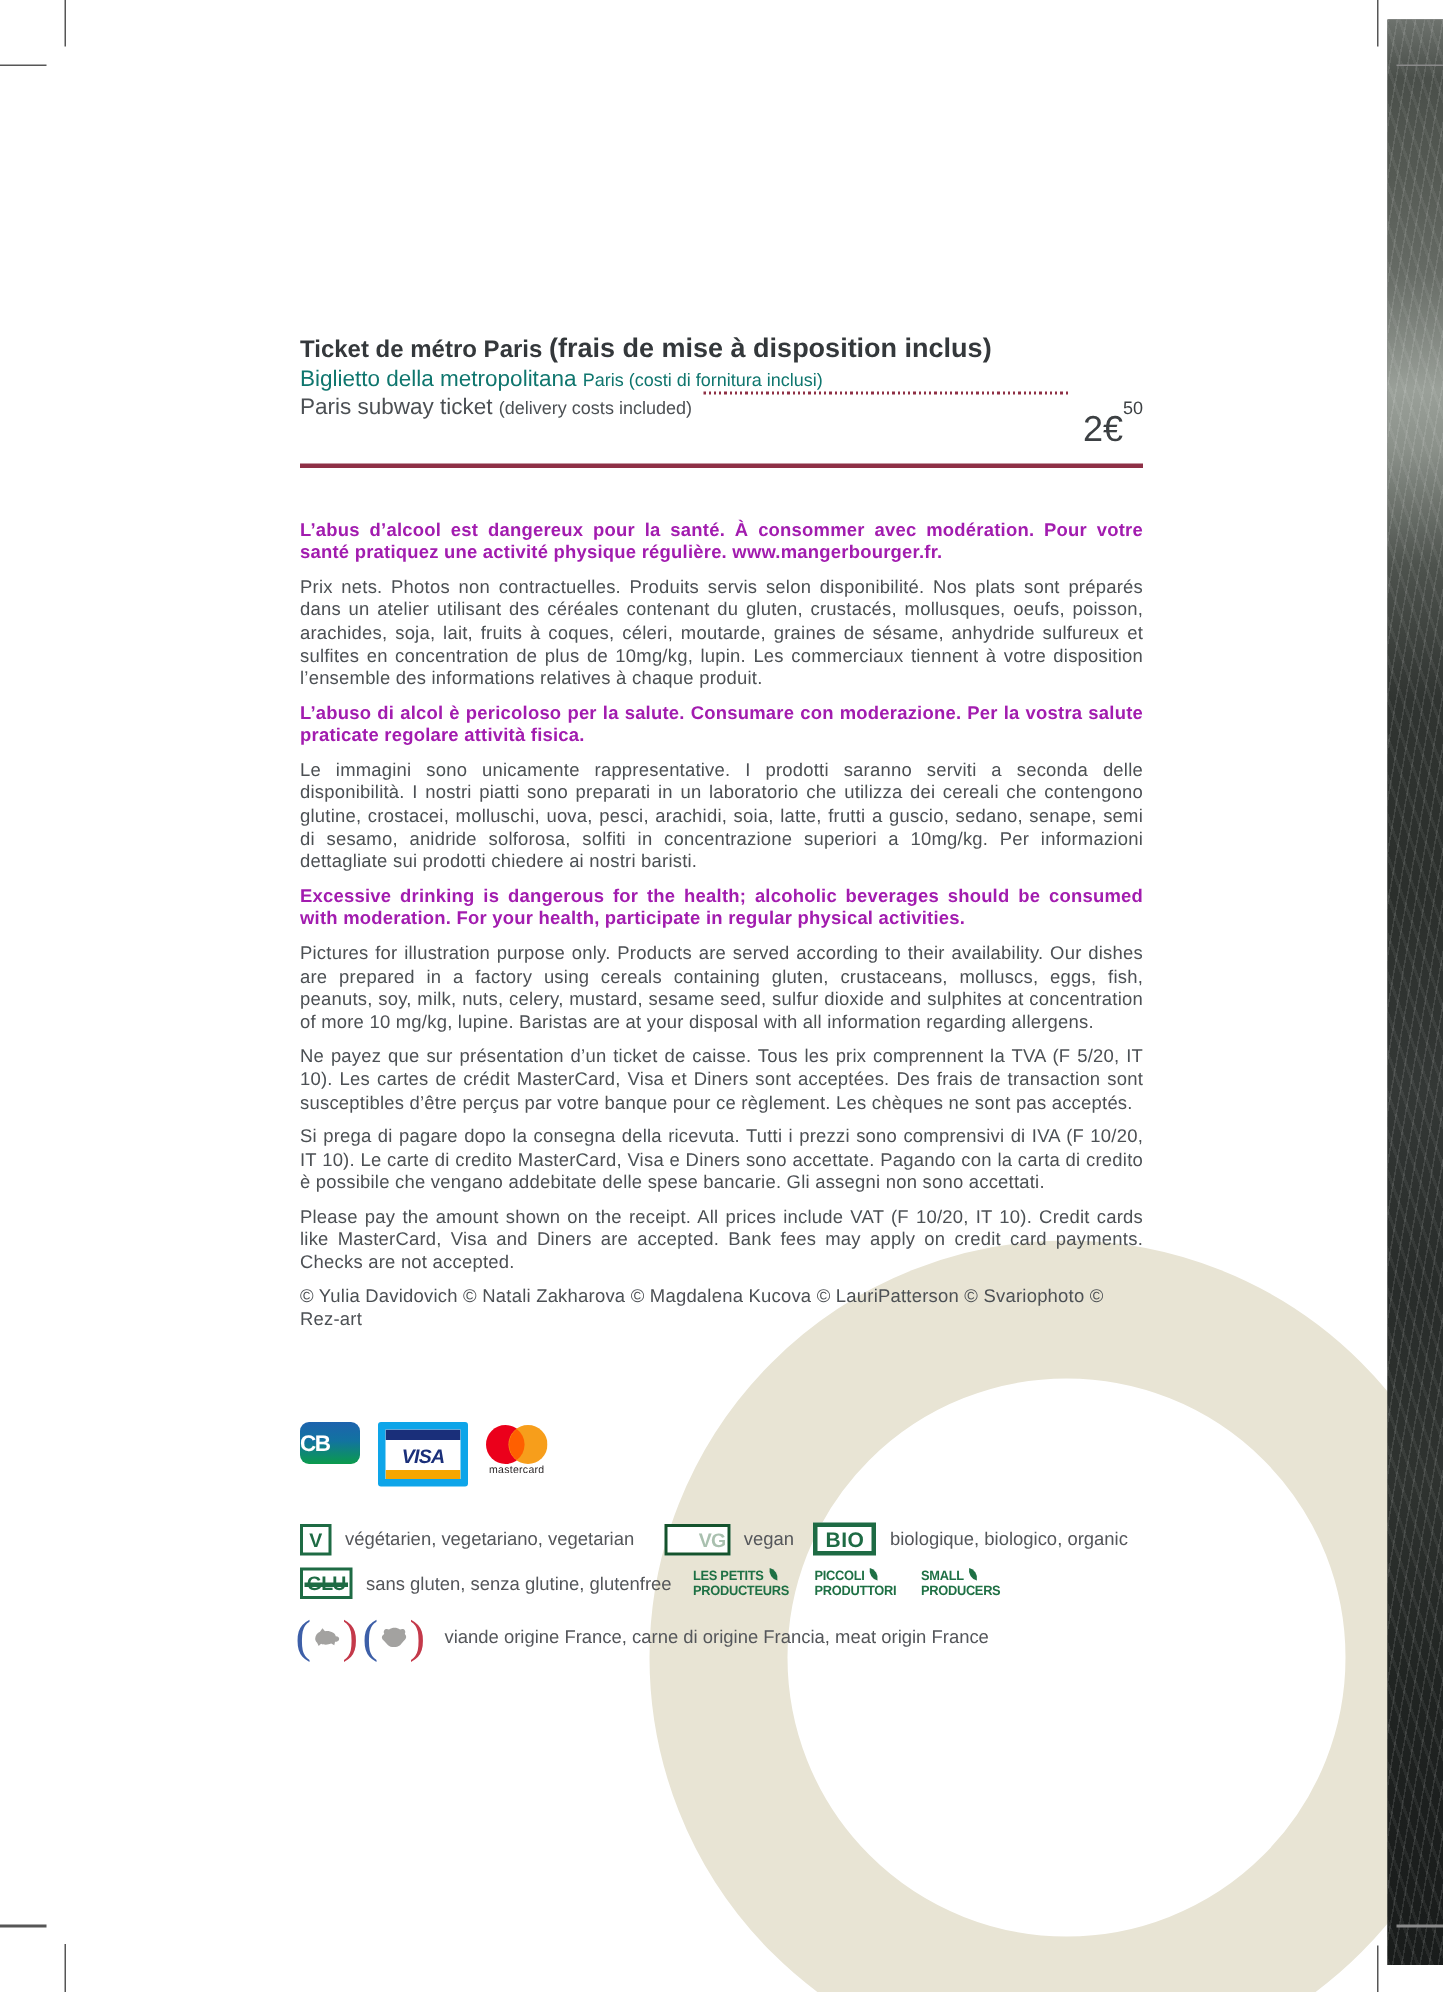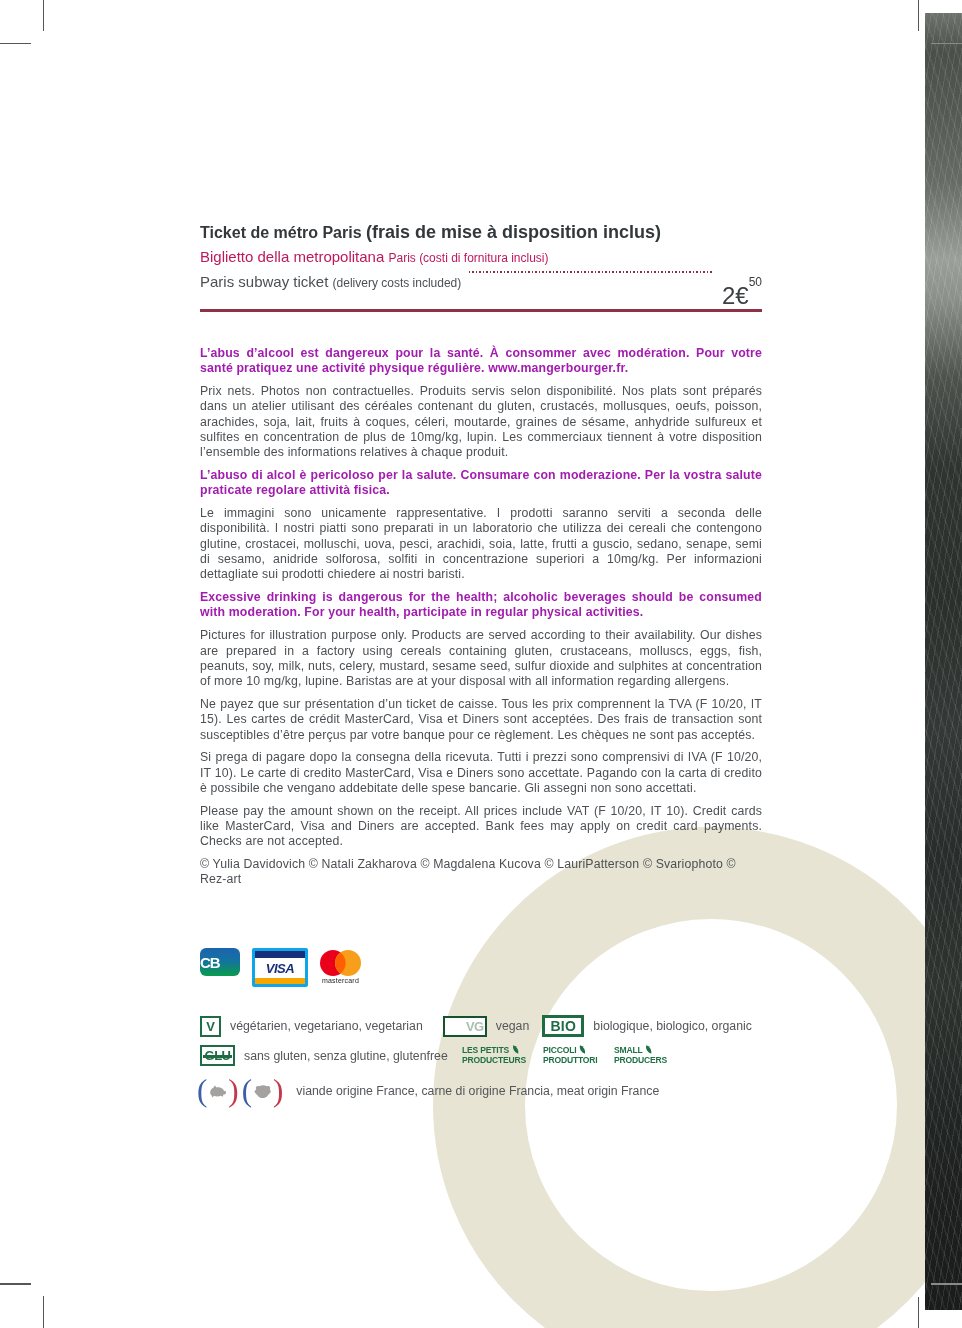--- a/index.html
+++ b/index.html
@@ -16,42 +16,42 @@
       linear-gradient(180deg,#6d726d 0%,#4a4f4a 3%,#555a54 8%,#666b65 13%,#9aa099 19%,#8b918a 22%,
         #4e534e 28%,#303431 35%,#2b2f2c 45%,#343836 55%,#282c2a 65%,#2f3330 75%,#212523 85%,
         #1c1f1e 92%,#191c1b 100%);}
   .crop{position:absolute;background:#565656;z-index:4;}
   .crop.light{background:#8a8a8a;}
   
   .content{position:absolute;z-index:3;}
   .item-block{left:200px;top:221px;width:562px;}
   .t-fr{font-size:16px;font-weight:bold;color:#34383b;line-height:22px;}
   .t-fr .note{font-size:18px;}
-  .t-it{font-size:15px;color:#be185d;line-height:26px;}
+  .t-it{font-size:15px;color:#0f766e;line-height:16px;}
   .t-it .note{font-size:12px;}
   .price-row{display:flex;align-items:flex-start;line-height:22px;}
   .t-en{font-size:15px;color:#4c5054;}
   .t-en .note{font-size:12px;}
   .leader{flex:1;height:2px;margin:0 10px 6px 8px;
     background-image:repeating-linear-gradient(to right,#8e2f44 0 1.5px,rgba(0,0,0,0) 1.5px 3.5px);}
   .price{font-size:24px;color:#3c4043;white-space:nowrap;}
   .price sup{font-size:12px;vertical-align:18px;letter-spacing:0;}
   .divider{position:absolute;left:200px;top:309px;width:562px;height:3px;background:#8e3046;z-index:3;}
   
   .legal{left:200px;top:346px;width:562px;}
   .legal p{margin:0 0 7.5px 0;font-size:12.3px;line-height:15.3px;letter-spacing:0.15px;
            text-align:justify;color:#4c5054;}
   .legal p.bold{font-weight:bold;color:#a21caf;}
   .legal p.credits{text-align:left;margin-top:4px;}
   
   .cards{left:200px;top:948px;display:flex;align-items:flex-start;gap:12px;}
   .cb-card{width:40px;height:28px;border-radius:6px;display:flex;align-items:center;
     background:linear-gradient(180deg,#1d63ae 0%,#1273a0 45%,#0b9b4c 100%);}
   .cb-card span{color:#fff;font-weight:bold;font-size:15px;letter-spacing:-1px;}
-  .visa-card{width:50px;height:33px;border:3px solid #0ea5e9;border-radius:2px;background:#fff;
+  .visa-card{width:50px;height:33px;border:5px solid #0ea5e9;border-radius:2px;background:#fff;
     display:flex;flex-direction:column;overflow:hidden;}
   .visa-top{height:7px;background:#1a2f7a;}
   .visa-mid{flex:1;display:flex;align-items:center;justify-content:center;}
   .visa-mid span{color:#1a2f7a;font-weight:bold;font-style:italic;font-size:13px;letter-spacing:-0.5px;}
   .visa-bot{height:6px;background:#f7a600;}
   .mc-card{display:flex;flex-direction:column;align-items:center;margin-top:2px;}
   .mc-card .mc-label{font-size:7px;color:#231f20;margin-top:1px;letter-spacing:0.2px;}
   
   .diet-row{display:flex;align-items:center;font-size:12.3px;color:#54565a;}
   .row-v{left:200px;top:1015px;}
@@ -114,21 +114,21 @@
 
   <div class="divider"></div>
 
   <div class="content legal">
     <p class="bold">L’abus d’alcool est dangereux pour la santé. À consommer avec modération. Pour votre santé pratiquez une activité physique régulière. www.mangerbourger.fr.</p>
     <p>Prix nets. Photos non contractuelles. Produits servis selon disponibilité. Nos plats sont préparés dans un atelier utilisant des céréales contenant du gluten, crustacés, mollusques, oeufs, poisson, arachides, soja, lait, fruits à coques, céleri, moutarde, graines de sésame, anhydride sulfureux et sulfites en concentration de plus de 10mg/kg, lupin. Les commerciaux tiennent à votre disposition l’ensemble des informations relatives à chaque produit.</p>
     <p class="bold">L’abuso di alcol è pericoloso per la salute. Consumare con moderazione. Per la vostra salute praticate regolare attività fisica.</p>
     <p>Le immagini sono unicamente rappresentative. I prodotti saranno serviti a seconda delle disponibilità. I nostri piatti sono preparati in un laboratorio che utilizza dei cereali che contengono glutine, crostacei, molluschi, uova, pesci, arachidi, soia, latte, frutti a guscio, sedano, senape, semi di sesamo, anidride solforosa, solfiti in concentrazione superiori a 10mg/kg. Per informazioni dettagliate sui prodotti chiedere ai nostri baristi.</p>
     <p class="bold">Excessive drinking is dangerous for the health; alcoholic beverages should be consumed with moderation. For your health, participate in regular physical activities.</p>
     <p>Pictures for illustration purpose only. Products are served according to their availability. Our dishes are prepared in a factory using cereals containing gluten, crustaceans, molluscs, eggs, fish, peanuts, soy, milk, nuts, celery, mustard, sesame seed, sulfur dioxide and sulphites at concentration of more 10 mg/kg, lupine. Baristas are at your disposal with all information regarding allergens.</p>
-    <p>Ne payez que sur présentation d’un ticket de caisse. Tous les prix comprennent la TVA (F 10/20, IT 15). Les cartes de crédit MasterCard, Visa et Diners sont acceptées. Des frais de transaction sont susceptibles d’être perçus par votre banque pour ce règlement. Les chèques ne sont pas acceptés.</p>
+    <p>Ne payez que sur présentation d’un ticket de caisse. Tous les prix comprennent la TVA (F 5/20, IT 10). Les cartes de crédit MasterCard, Visa et Diners sont acceptées. Des frais de transaction sont susceptibles d’être perçus par votre banque pour ce règlement. Les chèques ne sont pas acceptés.</p>
     <p>Si prega di pagare dopo la consegna della ricevuta. Tutti i prezzi sono comprensivi di IVA (F 10/20, IT 10). Le carte di credito MasterCard, Visa e Diners sono accettate. Pagando con la carta di credito è possibile che vengano addebitate delle spese bancarie. Gli assegni non sono accettati.</p>
     <p>Please pay the amount shown on the receipt. All prices include VAT (F 10/20, IT 10). Credit cards like MasterCard, Visa and Diners are accepted. Bank fees may apply on credit card payments. Checks are not accepted.</p>
     <p class="credits">© Yulia Davidovich © Natali Zakharova © Magdalena Kucova © LauriPatterson © Svariophoto © Rez-art</p>
   </div>
 
   <div class="content cards">
     <div class="cb-card">
       <span>CB</span>
     </div>
     <div class="visa-card">

